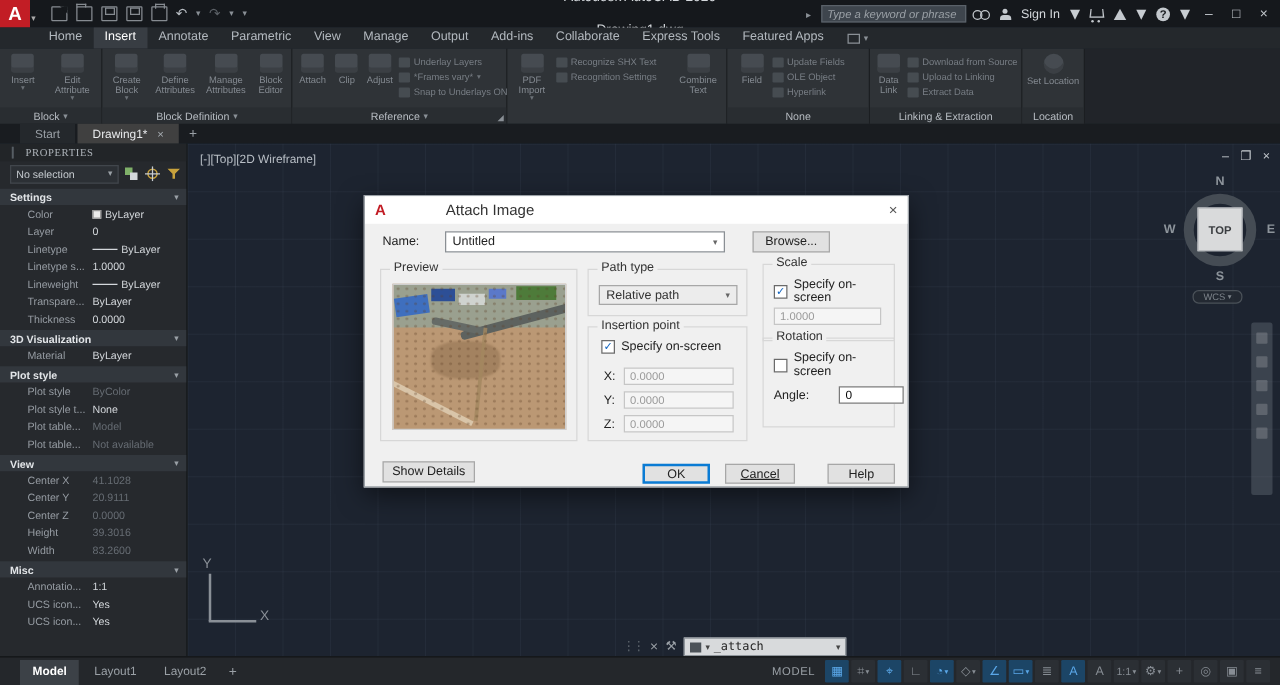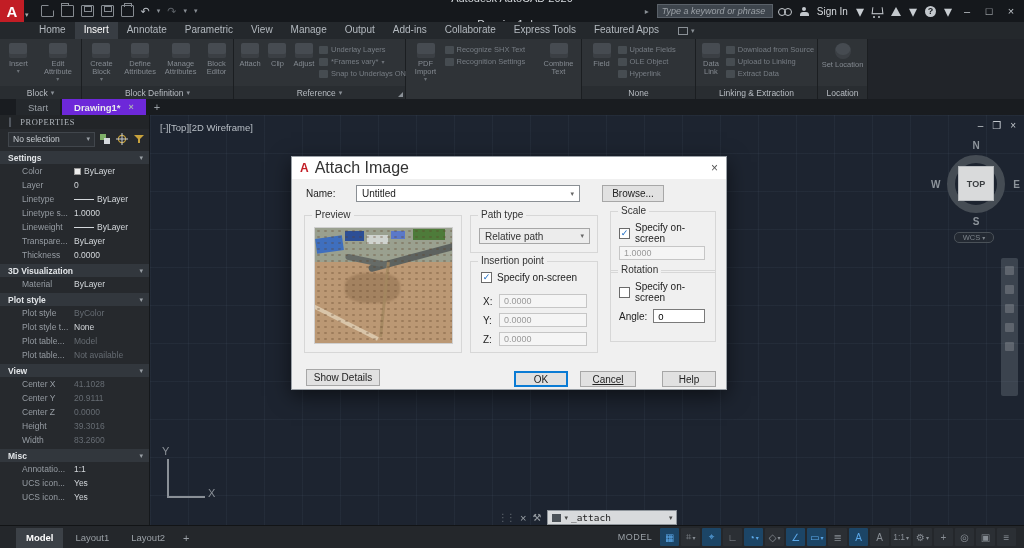--- a/index.html
+++ b/index.html
@@ -61,21 +61,21 @@
   .rbtn .ric.round { border-radius:50%; width:16px; height:16px; }
   .rbtn .rlbl { font-size:7.5px; line-height:8px; color:#848a91; text-align:center; }
   .rcaret { font-size:6px; color:#6c7278; line-height:6px; }
   .smallcol { display:flex; flex-direction:column; justify-content:flex-start; gap:3px; padding-top:4px; }
   .sitem { display:flex; align-items:center; gap:3px; font-size:7.5px; color:#777d84; white-space:nowrap; }
   .sitem .sic { width:9px; height:8px; background:#4c5258; border-radius:1px; flex:none; opacity:.8; }
   .sitem .scaret { font-size:6px; color:#6c7278; }
   
   .filetabs { position:absolute; left:0; top:99px; width:1024px; height:16px; background:#191c20; display:flex; align-items:stretch; padding-left:16px; }
   .ftab { display:flex; align-items:center; gap:8px; padding:0 12px; font-size:9.5px; color:#9aa0a6; background:#24282c; margin-right:2px; }
-  .ftab.active { background:#6d28d9; color:#e8eaec;font-weight:bold; }
+  .ftab.active { background:#404040; color:#e8eaec; }
   .ftab .fx { color:#aab0b6; font-size:9px; }
   .ftab-plus { display:flex; align-items:center; padding:0 6px; color:#9aa0a6; font-size:11px; }
   
   .canvas { position:absolute; left:150px; top:115px; width:874px; height:410px; background:#1d2430;
     background-image:linear-gradient(rgba(160,180,210,0.055) 1px,transparent 1px),linear-gradient(90deg,rgba(160,180,210,0.055) 1px,transparent 1px);
     background-size:38px 38px; }
   .vp-label { position:absolute; left:10px; top:7px; font-size:9.5px; color:#b9bfc6; }
   .vp-controls { position:absolute; right:8px; top:6px; display:flex; gap:9px; color:#c3c8cd; font-size:10px; }
   .vp-controls .vb { line-height:10px; }
   
@@ -134,21 +134,21 @@
   .stat-right { margin-left:auto; display:flex; align-items:center; gap:2px; padding-right:8px; }
   .model-lbl { font-size:9px; color:#9aa0a6; letter-spacing:.5px; margin-right:6px; }
   .stool { height:18px; min-width:19px; display:flex; align-items:center; justify-content:center; gap:1px; background:#2b2f34; border-radius:1px; color:#878d94; font-size:10px; padding:0 2px; }
   .stool.active { background:#1c4566; color:#5aa7e8; }
   .stool .tc { font-size:6px; }
   .stool.txt { font-size:8.5px; }
   
   .dialog { position:absolute; left:291px; top:156px; width:436px; height:234px; background:#f0f0f0; border:1px solid #9aa0a6; box-shadow:0 6px 20px rgba(0,0,0,.55); color:#222; }
   .dlg-title { height:22px; background:#ffffff; display:flex; align-items:center; padding:0 8px; gap:6px; }
   .dlg-logo { color:#c21d25; font-weight:bold; font-size:12px; }
-  .dlg-title-text { font-size:16px; color:#333; flex:1; }
+  .dlg-title-text { font-size:12px; color:#333; flex:1;margin-left:42px; }
   .dlg-close { font-size:12px; color:#555; }
   .dlg-row-name { position:absolute; left:0; top:28px; width:100%; height:18px; }
   .dlg-label { font-size:10px; color:#222; }
   .name-label { position:absolute; left:14px; top:3px; }
   .name-select { position:absolute; left:64px; top:0; width:224px; height:17px; background:#fff; border:1px solid #8a8f94; display:flex; align-items:center; justify-content:space-between; padding:0 5px; font-size:10px; }
   .name-select .c { font-size:7px; color:#666; }
   .browse-btn { position:absolute; left:310px; top:0; width:62px; height:17px; background:#e1e1e1; border:1px solid #a7a7a7; font-size:10px; display:flex; align-items:center; justify-content:center; }
   .group { position:absolute; border:1px solid #d7d7d7; }
   .group-label { position:absolute; top:-7px; left:7px; background:#f0f0f0; padding:0 3px; font-size:10px; color:#333; }
   .g-preview { left:12px; top:58px; width:158px; height:138px; }
@@ -158,21 +158,21 @@
   .g-rot { left:318px; top:113px; width:106px; height:72px; }
   .path-select { position:absolute; left:8px; top:12px; width:111px; height:16px; background:#ececec; border:1px solid #a7a7a7; display:flex; align-items:center; justify-content:space-between; padding:0 5px; font-size:10px; color:#333; }
   .path-select .c { font-size:7px; color:#666; }
   .cbrow { position:absolute; display:flex; align-items:center; gap:5px; font-size:10px; color:#222; }
   .cbox { width:11px; height:11px; background:#fff; border:1px solid #6a6a6a; display:flex; align-items:center; justify-content:center; color:#1566c0; font-size:9px; font-weight:bold; flex:none; }
   .cbox .ck { line-height:9px; }
   .xyzrow { position:absolute; display:flex; align-items:center; gap:6px; }
   .xyz-lab { font-size:10px; color:#222; width:10px; }
   .field { height:14px; border:1px solid #c6c6c6; background:#f5f5f5; color:#9a9a9a; font-size:9px; display:flex; align-items:center; padding:0 4px; }
   .field.enabled { background:#fff; border:1px solid #7a7a7a; color:#000; font-size:9.5px; }
-  .angle-row { position:absolute; left:8px; top:38px; display:flex; align-items:center; gap:6px; }
+  .angle-row { position:absolute; left:8px; top:38px; display:flex; align-items:center; gap:24px; }
   .dlg-buttons { position:absolute; left:0; top:210px; width:100%; height:22px; }
   .dbtn { position:absolute; background:#e1e1e1; border:1px solid #a7a7a7; font-size:10px; display:flex; align-items:center; justify-content:center; color:#222; }
   .b-details { left:14px; top:2px; width:74px; height:17px; }
   .b-ok { left:222px; top:4px; width:54px; height:16px; border:2px solid #0a7bd4; }
   .b-cancel { left:288px; top:4px; width:56px; height:16px;text-decoration:underline; }
   .b-help { left:370px; top:4px; width:54px; height:16px; }
   
   .sat { position:absolute; left:9px; top:11px; width:139px; height:117px; background:#bb9874; overflow:hidden; border:1px solid #cfcfcf; }
   .sat .speck { position:absolute; inset:0; background-image:radial-gradient(rgba(92,62,36,.45) 1px,transparent 1.6px); background-size:7px 6px; opacity:.7; }
   .sat .topband { position:absolute; left:0; top:0; width:100%; height:34px; background:#9aa08f; }

